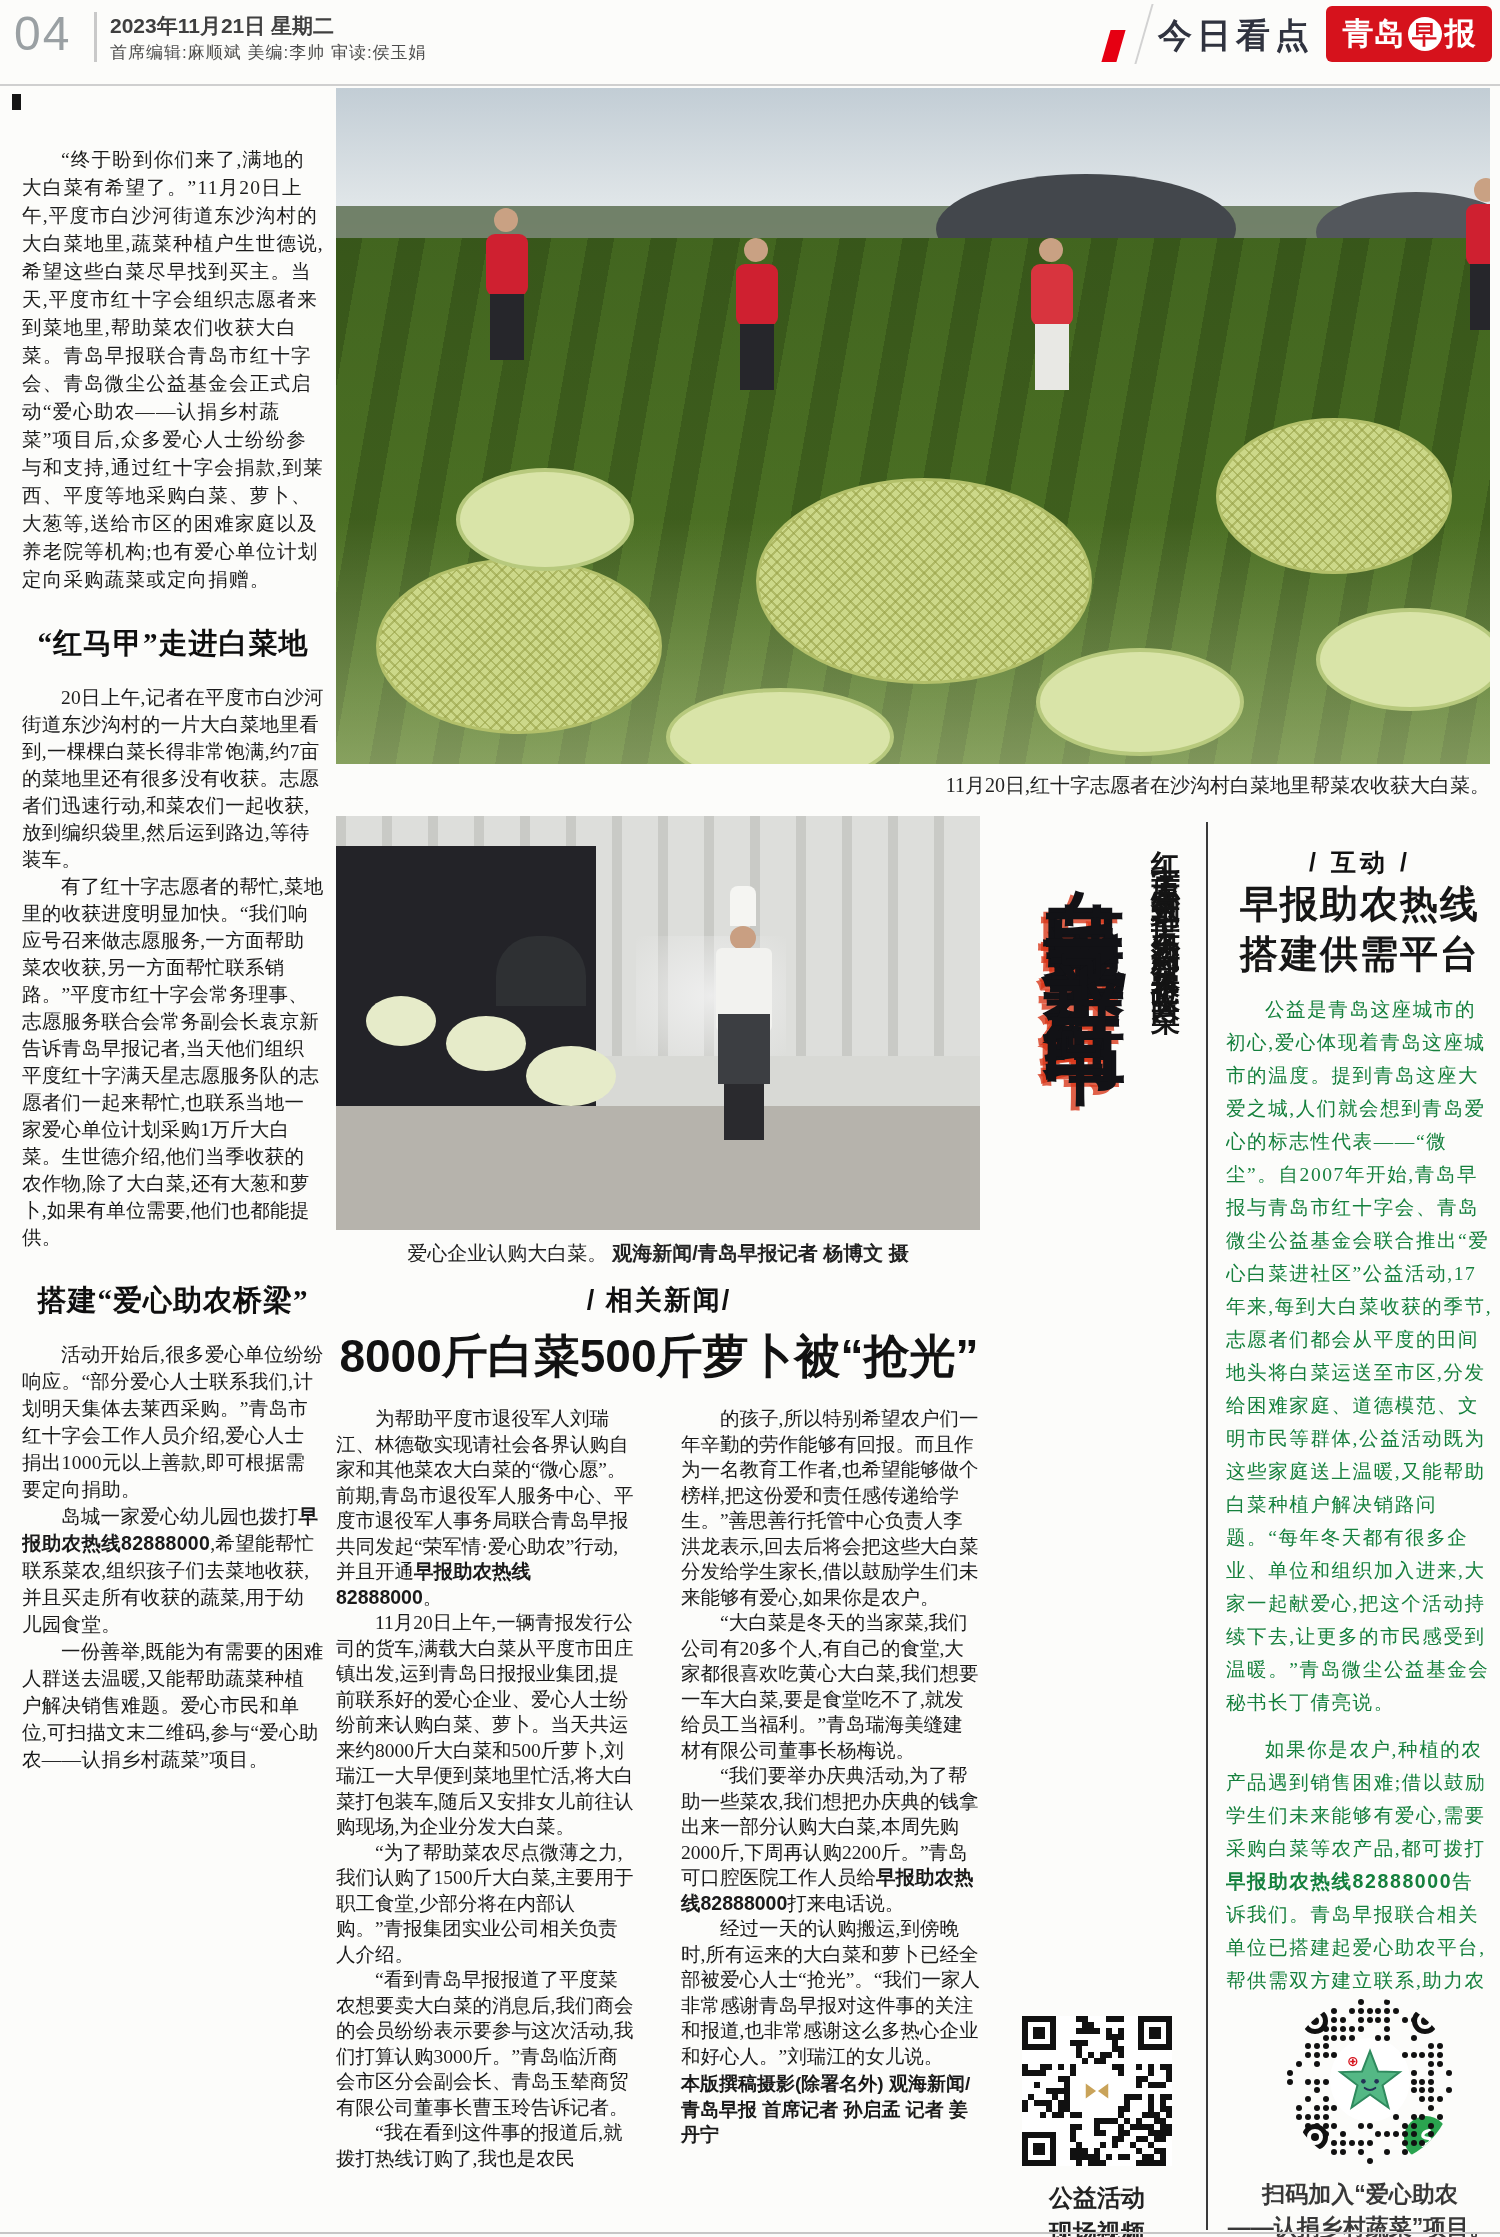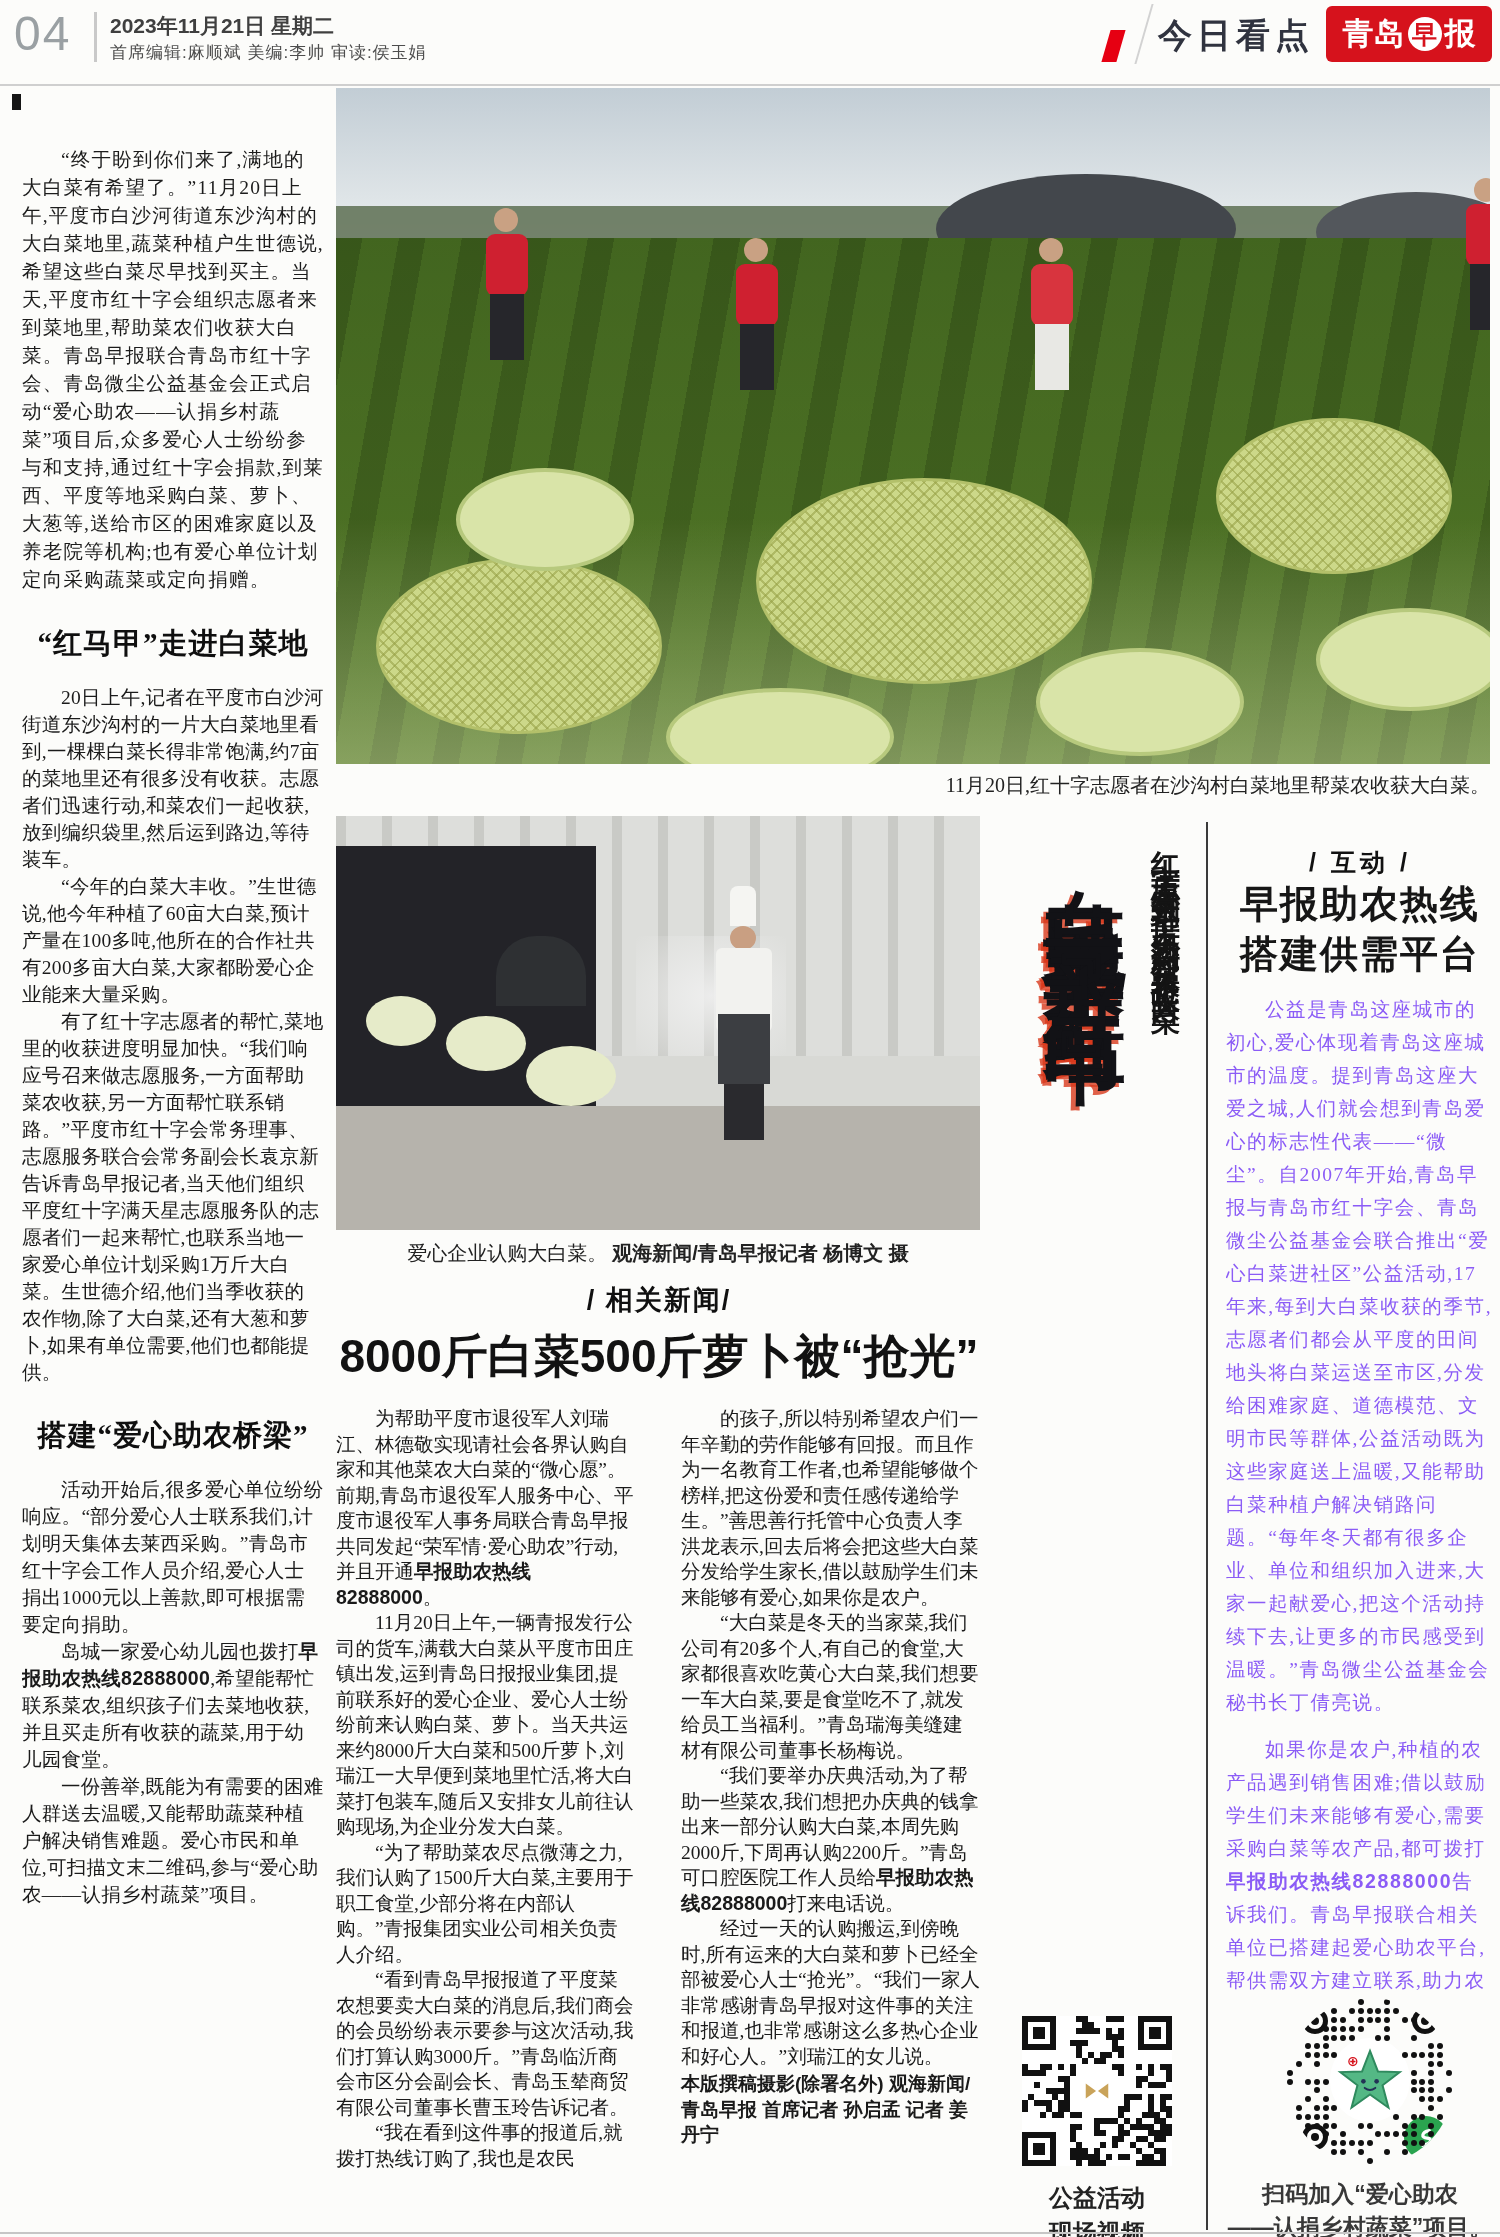--- a/index.html
+++ b/index.html
@@ -82,21 +82,21 @@
          color:#121216;letter-spacing:13px;text-shadow:-5px 4px 0 rgba(216,56,28,.8);
          font-family:"Liberation Sans","DejaVu Sans",sans-serif;}
   .vsub{left:1146px;top:828px;height:830px;writing-mode:vertical-rl;font-size:29px;font-weight:700;
         letter-spacing:7px;color:#141414;}
   .vdivider{left:1206px;top:822px;width:2px;height:1408px;background:#3a3a3a;}
 
   
   .interact{left:1226px;top:846px;width:268px;height:1150px;overflow:hidden;}
   .int-kicker{text-align:center;font-size:25px;font-weight:800;letter-spacing:4px;color:#111;}
   .int-title{text-align:center;font-size:38px;font-weight:900;color:#161616;line-height:50px;letter-spacing:2px;}
-  .interact p{font-size:19.5px;line-height:33px;letter-spacing:1.6px;text-indent:2em;margin:14px 0 0;color:#8b5cf6;}
+  .interact p{font-size:19.5px;line-height:33px;letter-spacing:1.6px;text-indent:2em;margin:14px 0 0;color:#15803d;}
 
   
   .qr-video{left:1022px;top:2016px;width:150px;height:150px;background:#fff;}
   .qr-video .cell{position:absolute;background:#111;}
   .finder{position:absolute;width:34px;height:34px;border:6px solid #111;box-sizing:border-box;}
   .finder::after{content:"";position:absolute;left:5px;top:5px;width:12px;height:12px;background:#111;}
   .qr-center{position:absolute;left:50px;top:50px;width:50px;height:50px;background:#fff;border-radius:50%;
              display:flex;align-items:center;justify-content:center;}
   .qr-join{left:1286px;top:1998px;width:168px;height:168px;clip-path:circle(50%);}
   .qr-join .dot{position:absolute;background:#111;border-radius:50%;}
@@ -166,21 +166,20 @@
         <div class="vest"></div>
         <div class="legs"></div>
     </div>
   </div>
   <div class="abs maincaption serif">11月20日,红十字志愿者在沙沟村白菜地里帮菜农收获大白菜。</div>
 
   <div class="abs leftcol serif">
     <p class="intro">“终于盼到你们来了,满地的大白菜有希望了。”11月20日上午,平度市白沙河街道东沙沟村的大白菜地里,蔬菜种植户生世德说,希望这些白菜尽早找到买主。当天,平度市红十字会组织志愿者来到菜地里,帮助菜农们收获大白菜。青岛早报联合青岛市红十字会、青岛微尘公益基金会正式启动“爱心助农——认捐乡村蔬菜”项目后,众多爱心人士纷纷参与和支持,通过红十字会捐款,到莱西、平度等地采购白菜、萝卜、大葱等,送给市区的困难家庭以及养老院等机构;也有爱心单位计划定向采购蔬菜或定向捐赠。</p>
     <div class="sec-title">“红马甲”走进白菜地</div>
     <p class="body">20日上午,记者在平度市白沙河街道东沙沟村的一片大白菜地里看到,一棵棵白菜长得非常饱满,约7亩的菜地里还有很多没有收获。志愿者们迅速行动,和菜农们一起收获,放到编织袋里,然后运到路边,等待装车。</p>
-    <p class="body">“今年的白菜大丰收。”生世德说,他今年种植了60亩大白菜,预计产量在100多吨,他所在的合作社共有200多亩大白菜,大家都盼爱心企业能来大量采购。</p>
     <p class="body">有了红十字志愿者的帮忙,菜地里的收获进度明显加快。“我们响应号召来做志愿服务,一方面帮助菜农收获,另一方面帮忙联系销路。”平度市红十字会常务理事、志愿服务联合会常务副会长袁京新告诉青岛早报记者,当天他们组织平度红十字满天星志愿服务队的志愿者们一起来帮忙,也联系当地一家爱心单位计划采购1万斤大白菜。生世德介绍,他们当季收获的农作物,除了大白菜,还有大葱和萝卜,如果有单位需要,他们也都能提供。</p>
     <div class="sec-title">搭建“爱心助农桥梁”</div>
     <p class="body">活动开始后,很多爱心单位纷纷响应。“部分爱心人士联系我们,计划明天集体去莱西采购。”青岛市红十字会工作人员介绍,爱心人士捐出1000元以上善款,即可根据需要定向捐助。</p>
     <p class="body"><span>岛城一家爱心幼儿园也拨打</span><span class="b">早报助农热线82888000</span><span>,希望能帮忙联系菜农,组织孩子们去菜地收获,并且买走所有收获的蔬菜,用于幼儿园食堂。</span></p>
     <p class="body">一份善举,既能为有需要的困难人群送去温暖,又能帮助蔬菜种植户解决销售难题。爱心市民和单位,可扫描文末二维码,参与“爱心助农——认捐乡村蔬菜”项目。</p>
   </div>
 
   <div class="abs photo midphoto">
     <div class="abs bldg"></div>
     <div class="abs truck"></div>

